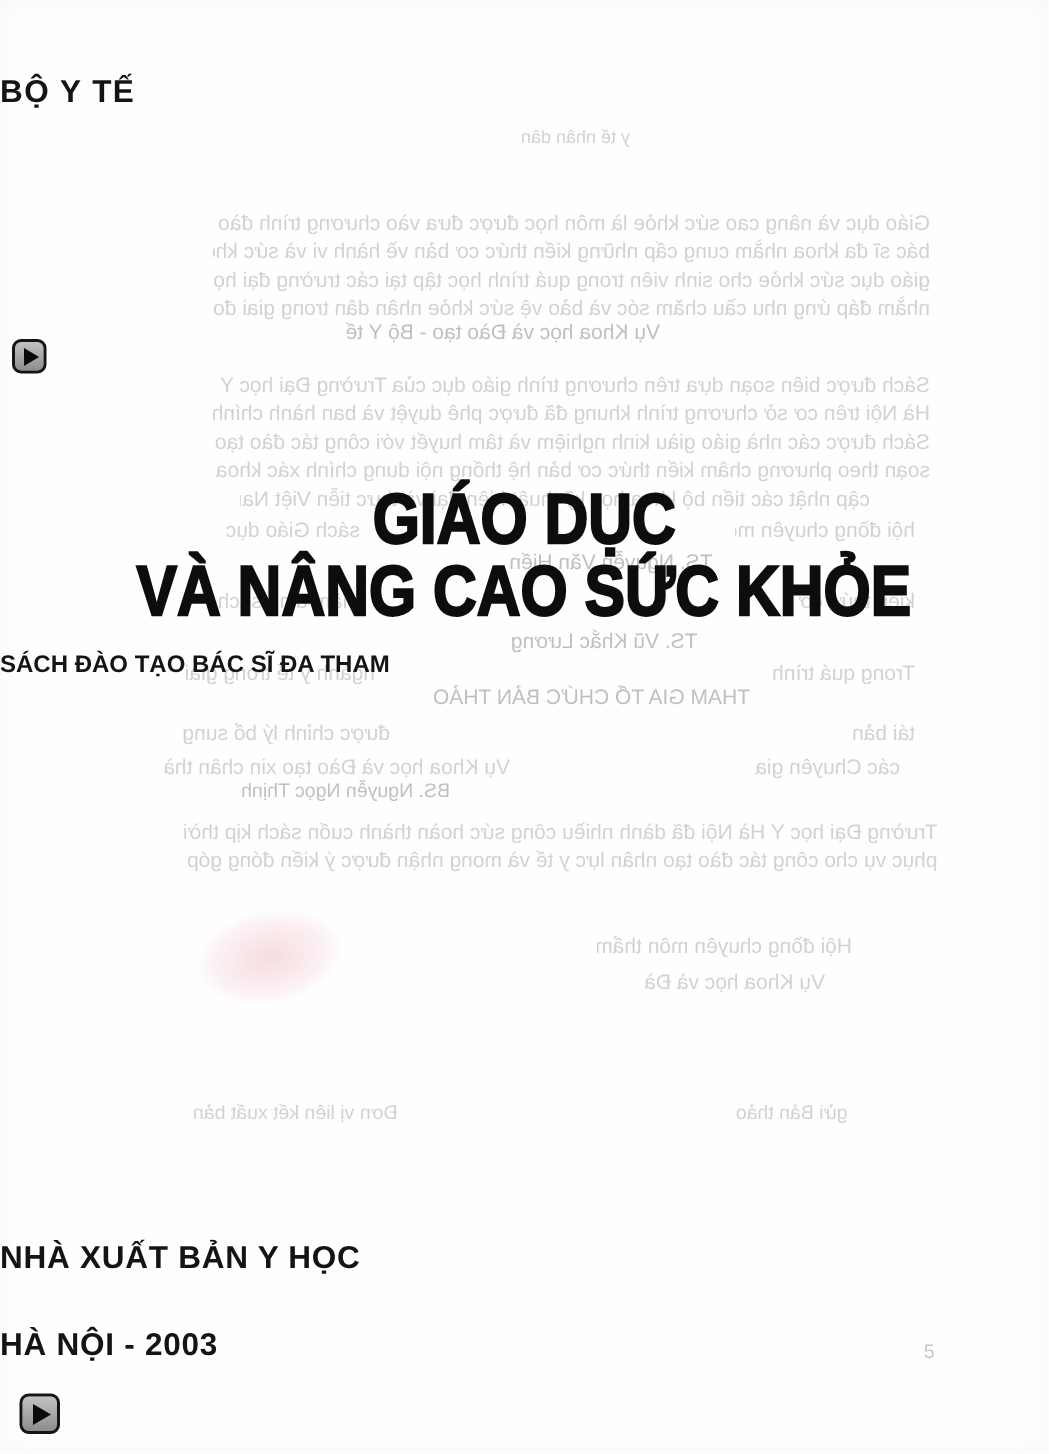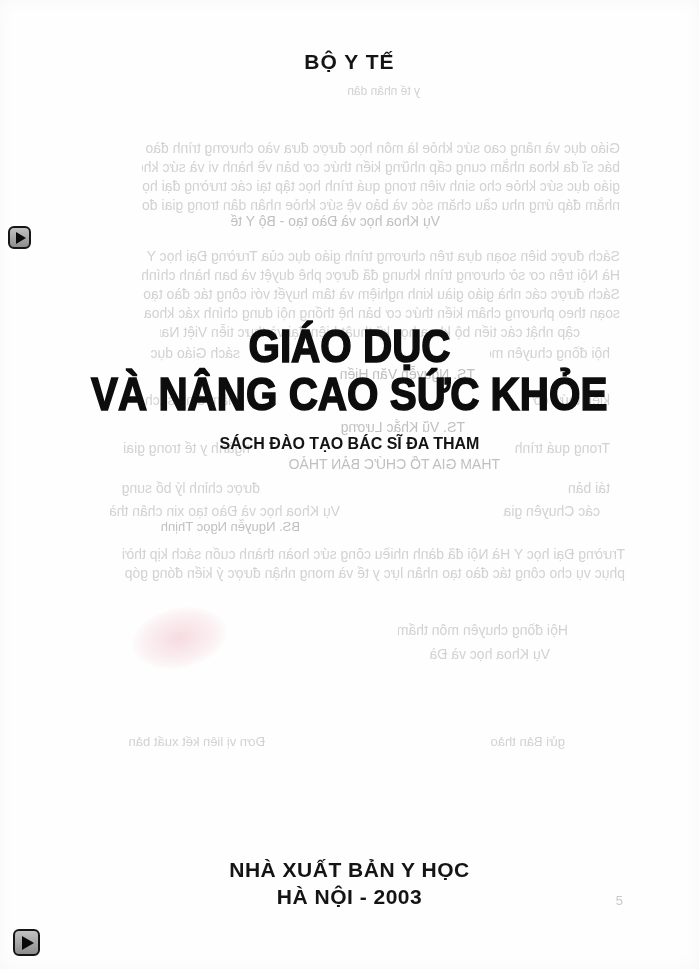--- a/index.html
+++ b/index.html
@@ -6,38 +6,38 @@
   #page{
     position:relative;
     width:699px;height:969px;
     margin:0 auto;
     background:#fefefe;
     overflow:hidden;
     font-family:"Liberation Sans","DejaVu Sans",sans-serif;
     box-shadow:inset 0 0 18px rgba(0,0,0,0.03);
   }
   .center-text{
-    position:absolute;left:0;right:0;text-align:center;
+    position:absolute;left:0;right:0;text-align:left;
     color:#141414;
   }
   #bo-y-te{top:50px;font-size:21px;font-weight:bold;letter-spacing:1px;}
   .title-line{
     font-weight:bold;
     color:#0d0d0d;
     -webkit-text-stroke:1.6px #0d0d0d;
     white-space:nowrap;
   }
   .title-wrap{position:absolute;left:0;right:0;text-align:center;}
   #title1{top:322px;}
   #title2{top:370px;}
   .title-inner{display:inline-block;transform:scaleX(0.86);transform-origin:center;font-size:47px;line-height:1;}
   #subtitle{top:435px;font-size:16px;font-weight:bold;}
   #maso{top:462px;font-size:17px;font-weight:bold;}
   #chubien{top:492px;font-size:19px;font-weight:bold;}
-  #publisher{top:858px;font-size:21px;font-weight:bold;letter-spacing:0.5px;}
+  #publisher{top:827px;font-size:21px;font-weight:bold;letter-spacing:0.5px;}
   #cityyear{top:885px;font-size:21px;font-weight:bold;letter-spacing:0.5px;}
 
   
   .ghost{
     position:absolute;
     color:#d2d2d2;
     transform:scaleX(-1);
     transform-origin:center;
     white-space:nowrap;
     overflow:hidden;

